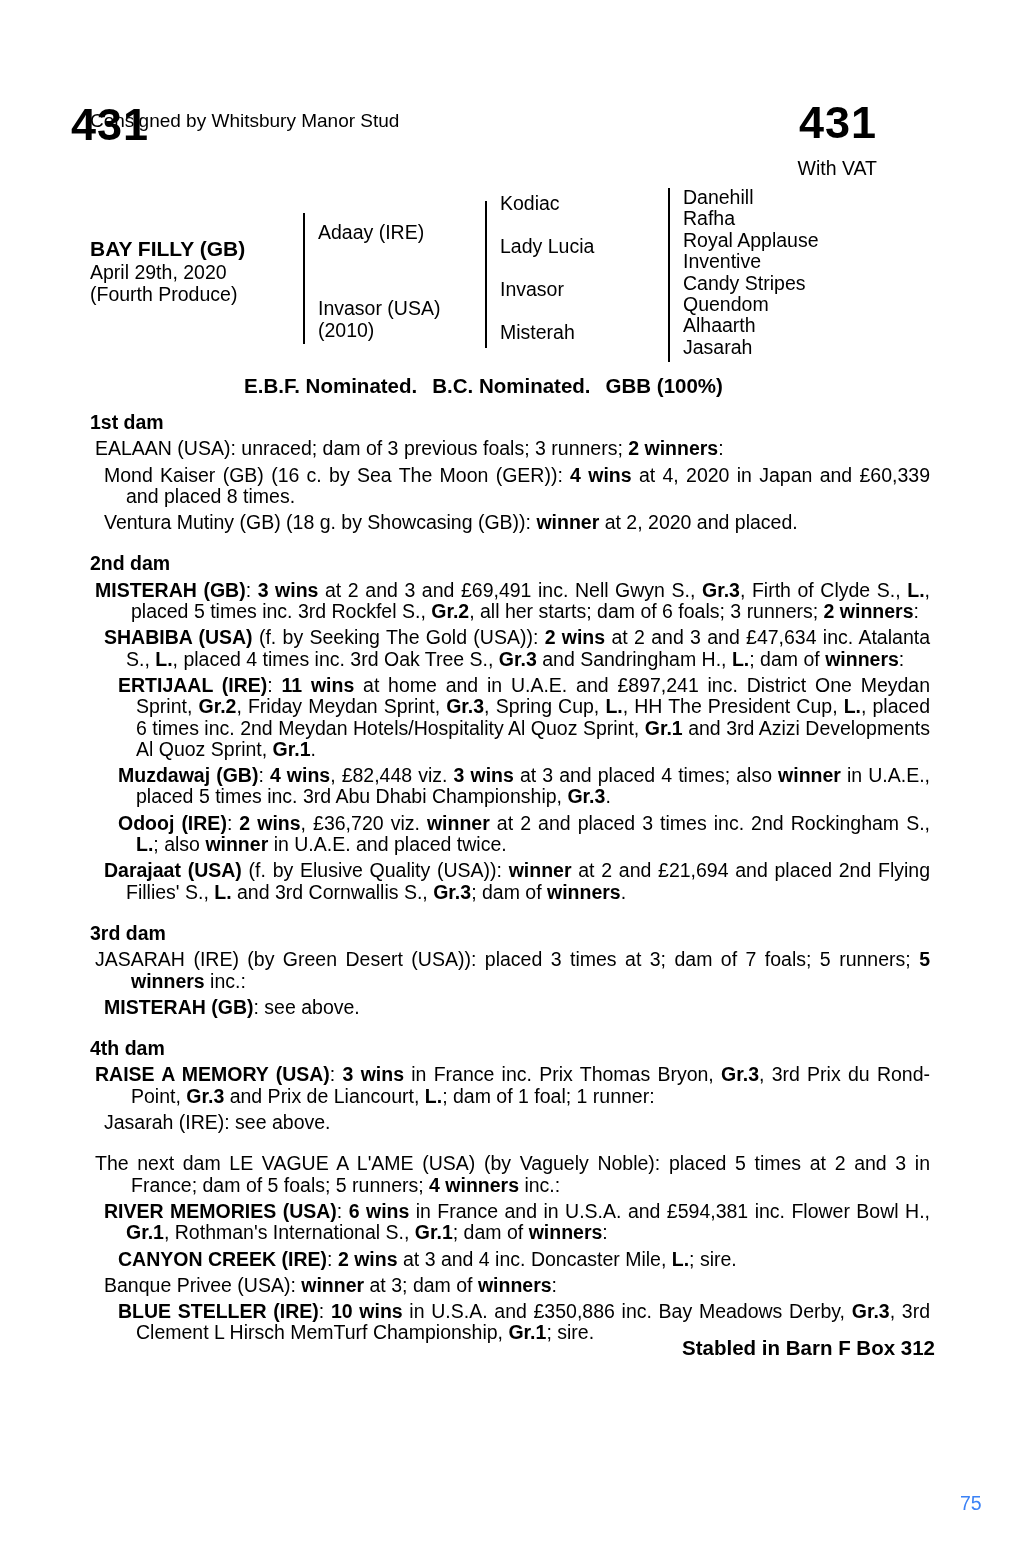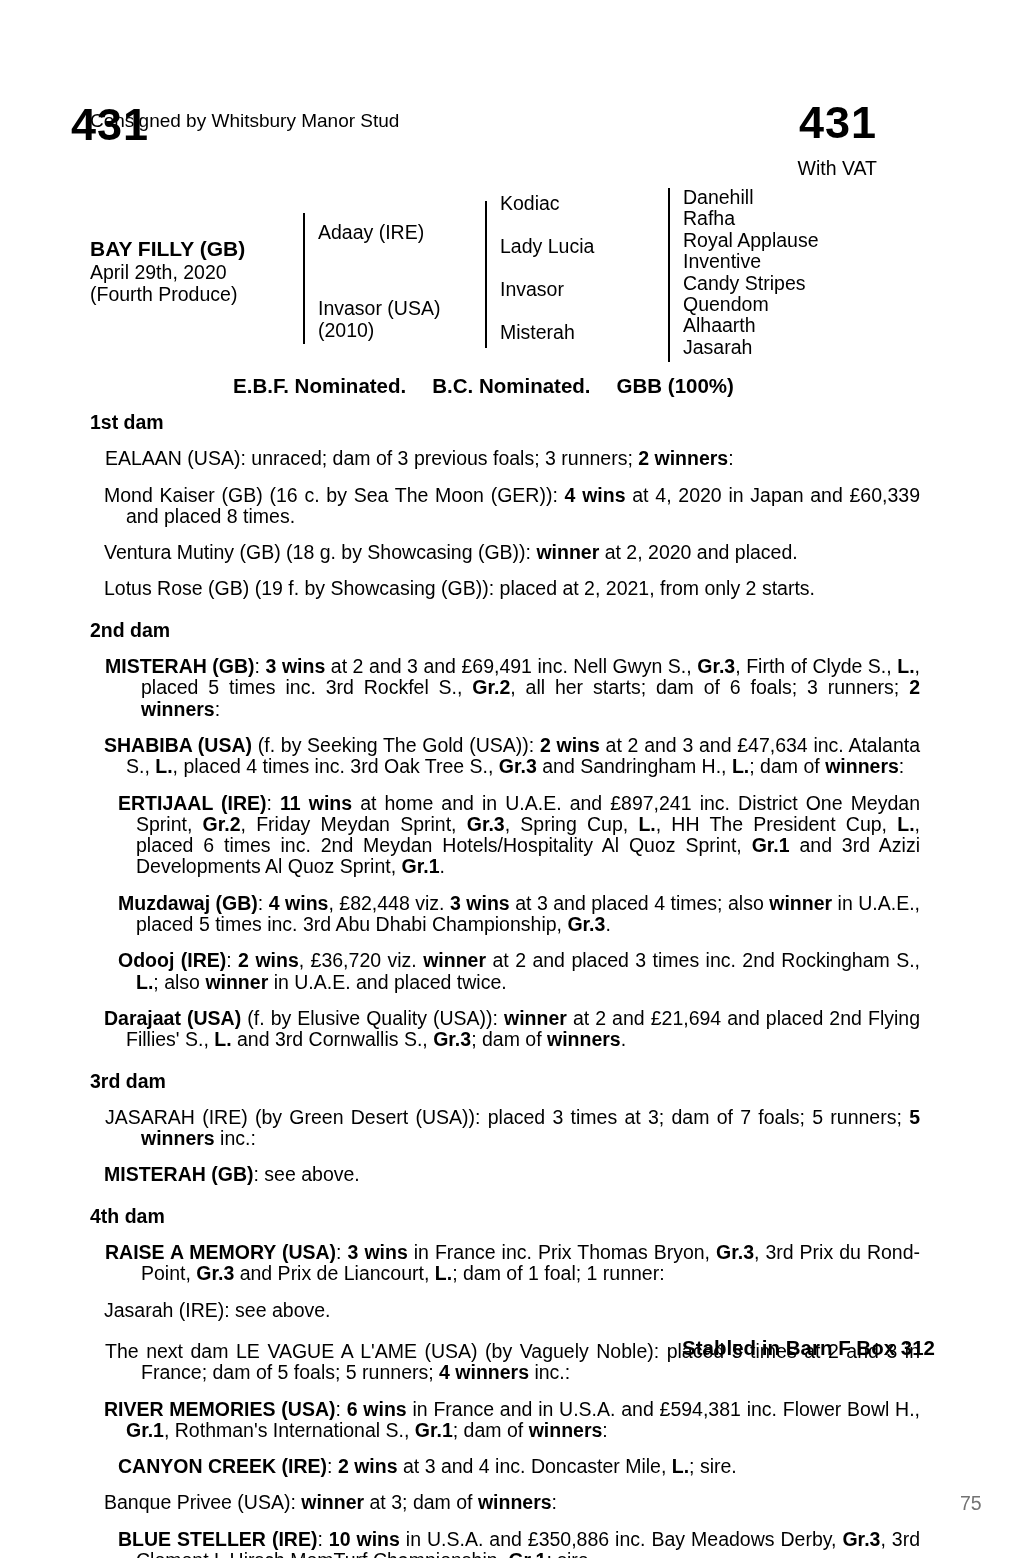--- a/index.html
+++ b/index.html
@@ -25,37 +25,37 @@
   .subject .sname { font-weight:bold; font-size:21px; line-height:24px; }
   .sire-name { position:absolute; left:228px; top:31px; }
   .dam-block { position:absolute; left:228px; top:107px; line-height:22px; }
   .g2 { position:absolute; left:410px; }
   .g2-1 { top:2px; } .g2-2 { top:45px;text-align:center; } .g2-3 { top:88px; } .g2-4 { top:131px; }
   .g3 { position:absolute; left:593px; top:-3px; line-height:21.4px; }
 
   
   .nominated { position:absolute; left:90px; top:374px; width:787px; text-align:center;
                font-weight:bold; font-size:20.5px; }
-  .nominated span + span { margin-left:26px; }
+  .nominated span + span { margin-left:15px; }
 
   
   .pedtext { position:absolute; left:90px; top:412px; width:845px;
              font-size:19.5px; line-height:21.3px; text-align:justify; }
   .section { margin-top:20px; }
   .section:first-child { margin-top:0; }
   .sec-head { font-weight:bold; text-align:left; }
-  .para { margin:15px; }
+  .para { margin:5px; }
   .p0 { padding-left:36px; text-indent:-36px; }
   .p1 { margin-left:14px; padding-left:22px; text-indent:-22px; }
   .p2 { margin-left:28px; padding-left:18px; text-indent:-18px; }
 
   
   .stabled { position:absolute; left:90px; top:1336px; width:845px; text-align:right;
              font-weight:bold; font-size:20.5px; }
-  .page-num { position:absolute; left:960px; top:1492px; font-size:19.5px; color:#737373; }
+  .page-num { position:absolute; left:960px; top:1492px; font-size:19.5px; color:#3b82f6; }
 </style>
 </head>
 <body>
 
 <div class="page">
 
   <div class="lot-num lot-left">431</div>
   <div class="consigned">Consigned by Whitsbury Manor Stud</div>
   <div class="lot-num lot-right">431</div>
   <div class="with-vat">With VAT</div>
@@ -93,21 +93,20 @@
   <div class="nominated">
     <span>E.B.F. Nominated.</span><span>B.C. Nominated.</span><span>GBB (100%)</span>
   </div>
 
   <div class="pedtext">
       <div class="section">
         <div class="sec-head">1st dam</div>
         <p class="para p0">EALAAN (USA): unraced; dam of 3 previous foals; 3 runners; <b>2 winners</b>:</p>
         <p class="para p1">Mond Kaiser (GB) (16 c. by Sea The Moon (GER)): <b>4 wins</b> at 4, 2020 in Japan and £60,339 and placed 8 times.</p>
         <p class="para p1">Ventura Mutiny (GB) (18 g. by Showcasing (GB)): <b>winner</b> at 2, 2020 and placed.</p>
-        <p class="para p1">Lotus Rose (GB) (19 f. by Showcasing (GB)): placed at 2, 2021, from only 2 starts.</p>
       </div>
       <div class="section">
         <div class="sec-head">2nd dam</div>
         <p class="para p0"><b>MISTERAH (GB)</b>: <b>3 wins</b> at 2 and 3 and £69,491 inc. Nell Gwyn S., <b>Gr.3</b>, Firth of Clyde S., <b>L.</b>, placed 5 times inc. 3rd Rockfel S., <b>Gr.2</b>, all her starts; dam of 6 foals; 3 runners; <b>2 winners</b>:</p>
         <p class="para p1"><b>SHABIBA (USA)</b> (f. by Seeking The Gold (USA)): <b>2 wins</b> at 2 and 3 and £47,634 inc. Atalanta S., <b>L.</b>, placed 4 times inc. 3rd Oak Tree S., <b>Gr.3</b> and Sandringham H., <b>L.</b>; dam of <b>winners</b>:</p>
         <p class="para p2"><b>ERTIJAAL (IRE)</b>: <b>11 wins</b> at home and in U.A.E. and £897,241 inc. District One Meydan Sprint, <b>Gr.2</b>, Friday Meydan Sprint, <b>Gr.3</b>, Spring Cup, <b>L.</b>, HH The President Cup, <b>L.</b>, placed 6 times inc. 2nd Meydan Hotels/Hospitality Al Quoz Sprint, <b>Gr.1</b> and 3rd Azizi Developments Al Quoz Sprint, <b>Gr.1</b>.</p>
         <p class="para p2"><b>Muzdawaj (GB)</b>: <b>4 wins</b>, £82,448 viz. <b>3 wins</b> at 3 and placed 4 times; also <b>winner</b> in U.A.E., placed 5 times inc. 3rd Abu Dhabi Championship, <b>Gr.3</b>.</p>
         <p class="para p2"><b>Odooj (IRE)</b>: <b>2 wins</b>, £36,720 viz. <b>winner</b> at 2 and placed 3 times inc. 2nd Rockingham S., <b>L.</b>; also <b>winner</b> in U.A.E. and placed twice.</p>
         <p class="para p1"><b>Darajaat (USA)</b> (f. by Elusive Quality (USA)): <b>winner</b> at 2 and £21,694 and placed 2nd Flying Fillies' S., <b>L.</b> and 3rd Cornwallis S., <b>Gr.3</b>; dam of <b>winners</b>.</p>
       </div>

